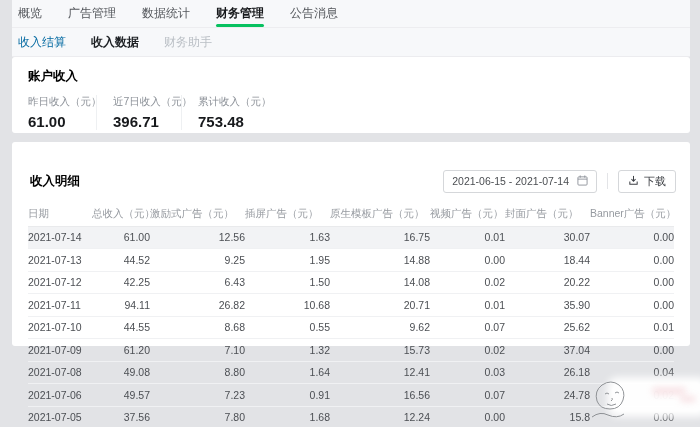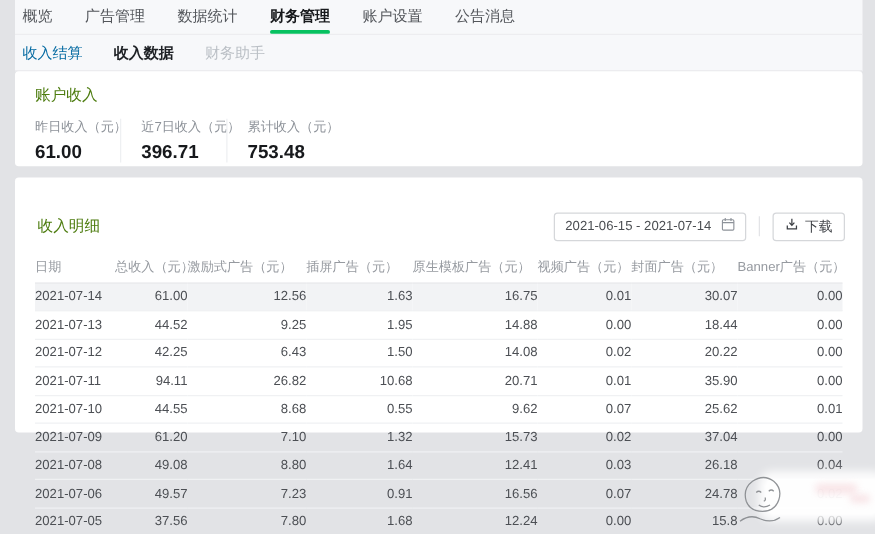--- a/index.html
+++ b/index.html
@@ -33,21 +33,21 @@
     display:flex; align-items:center; gap:25px;
     padding:0 6px; border-bottom:1px solid #ececef;
   }
   .subnav .sub-item { font-size:12px; color:#0369a1; cursor:pointer; }
   .subnav .sub-item.active { color:#1d2024; font-weight:bold; }
   .subnav .sub-item.muted { color:#babfc5; }
 
   
   .card { background:#fff; border-radius:3px; }
   .card-income { height:76px; padding:11px 0 0 0; }
-  .card-title { font-size:12.5px; font-weight:normal; color:#4d7c0f; padding-left:16px; }
+  .card-title { font-size:12.5px; font-weight:bold; color:#000000; padding-left:16px; }
 
   .stats-row { display:flex; margin-top:10px; }
   .stat { padding:0 16px; }
   .stat + .stat { border-left:1px solid #eef0f2; }
   .stat-1 { width:84px; }
   .stat-2 { width:85px; }
   .stat-label { font-size:10.5px; color:#8d9299; white-space:nowrap; }
   .stat-value { font-size:15px; font-weight:bold; color:#17191c; margin-top:4px; }
 
   .card-detail { margin-top:9px; height:204px; padding-top:26px; position:relative; }
@@ -101,21 +101,20 @@
 </head>
 <body>
 
 <div class="frame">
 
   <div class="topnav">
       <div class="nav-item">概览</div>
       <div class="nav-item">广告管理</div>
       <div class="nav-item">数据统计</div>
       <div class="nav-item active">财务管理</div>
-      <div class="nav-item">账户设置</div>
       <div class="nav-item">公告消息</div>
     </div>
 
   <div class="subnav">
       <div class="sub-item">收入结算</div>
       <div class="sub-item active">收入数据</div>
       <div class="sub-item muted">财务助手</div>
     </div>
 
   <div class="card card-income">

